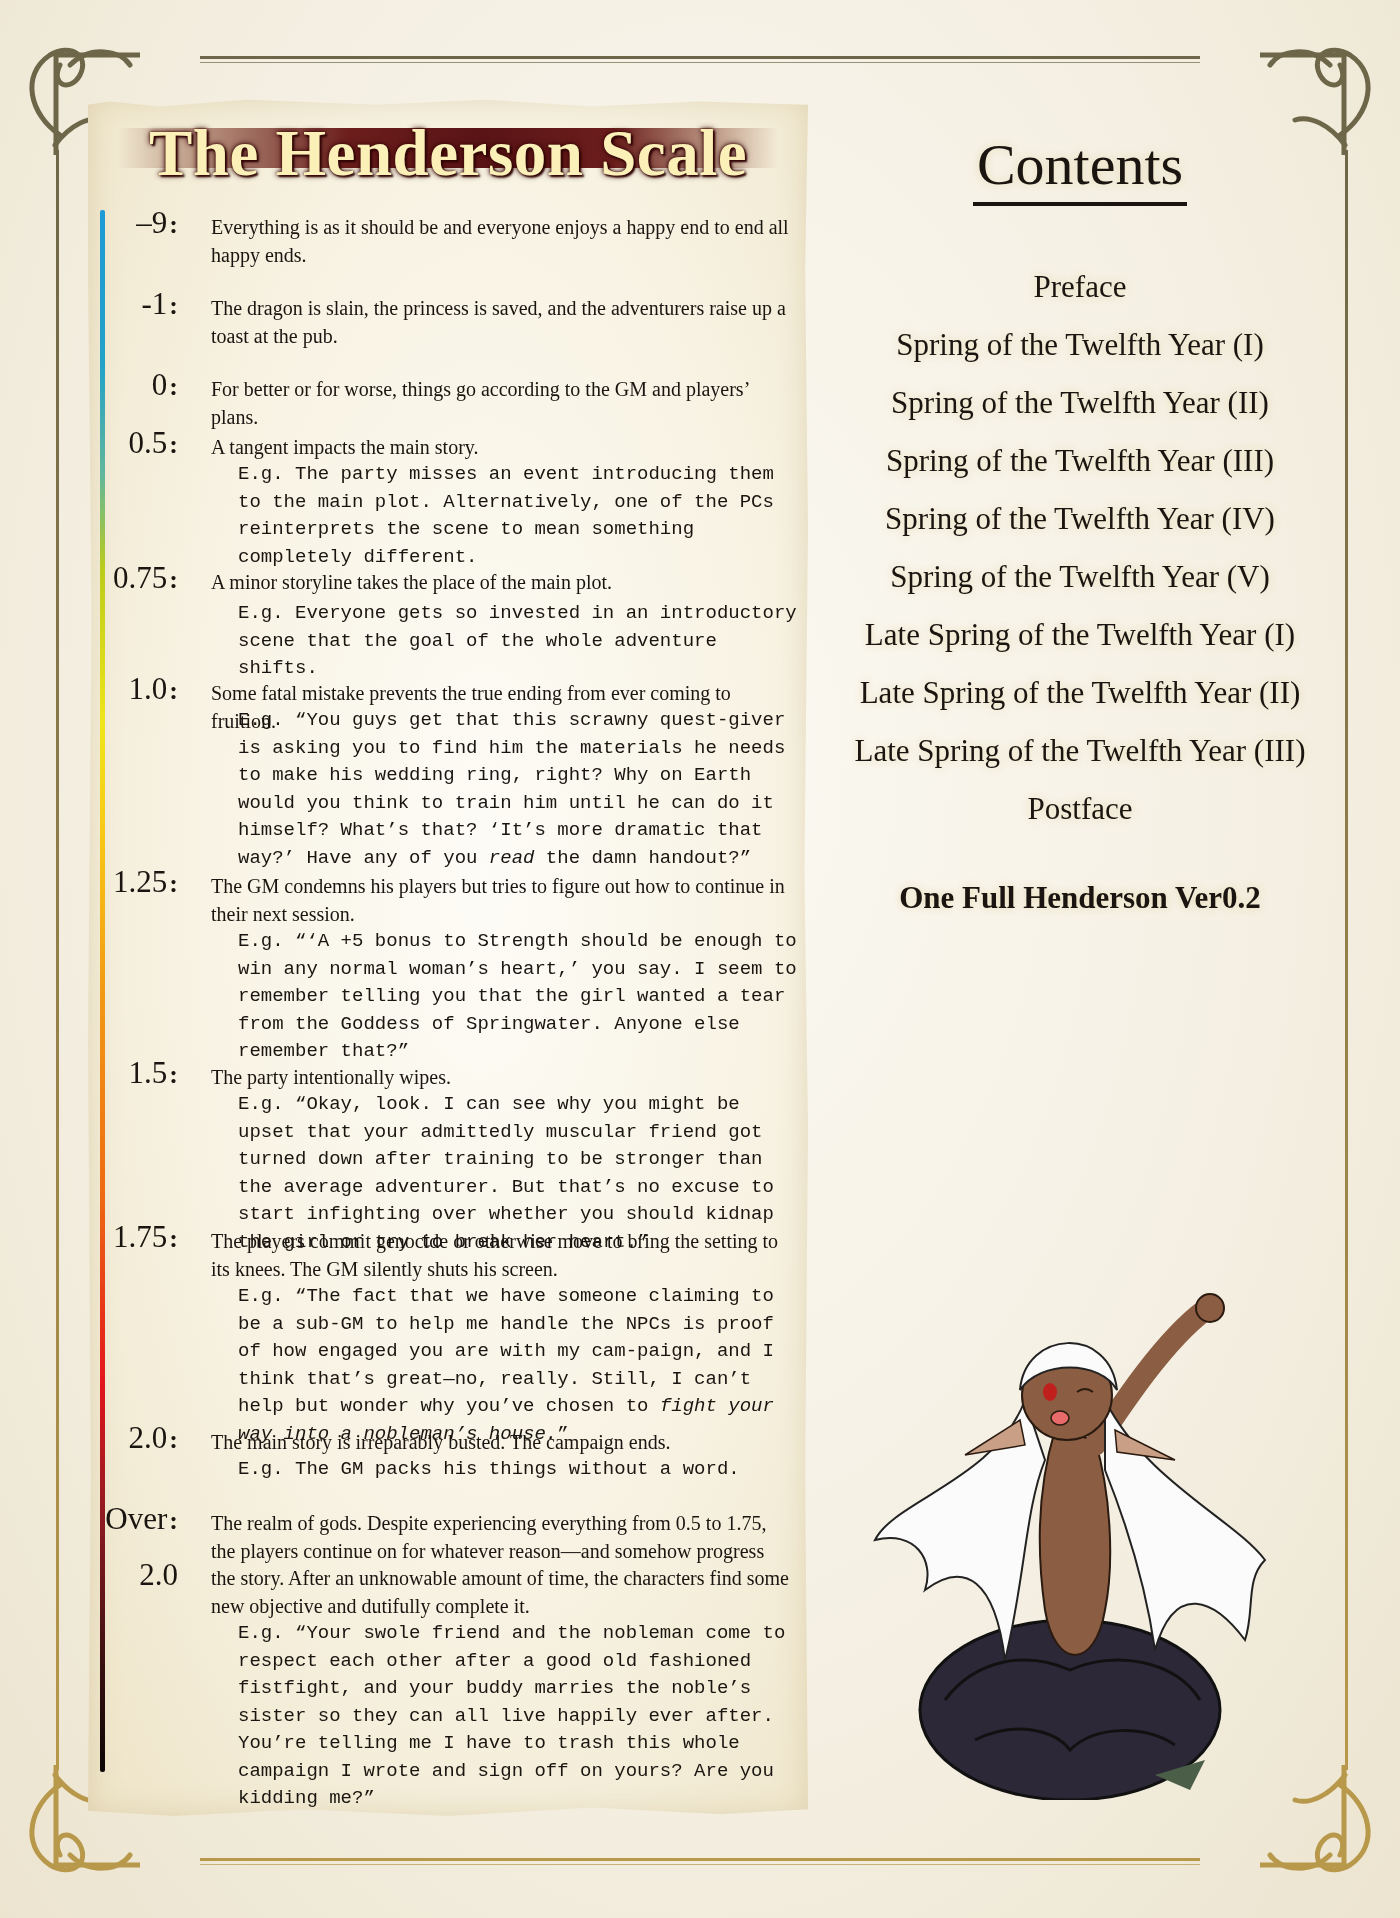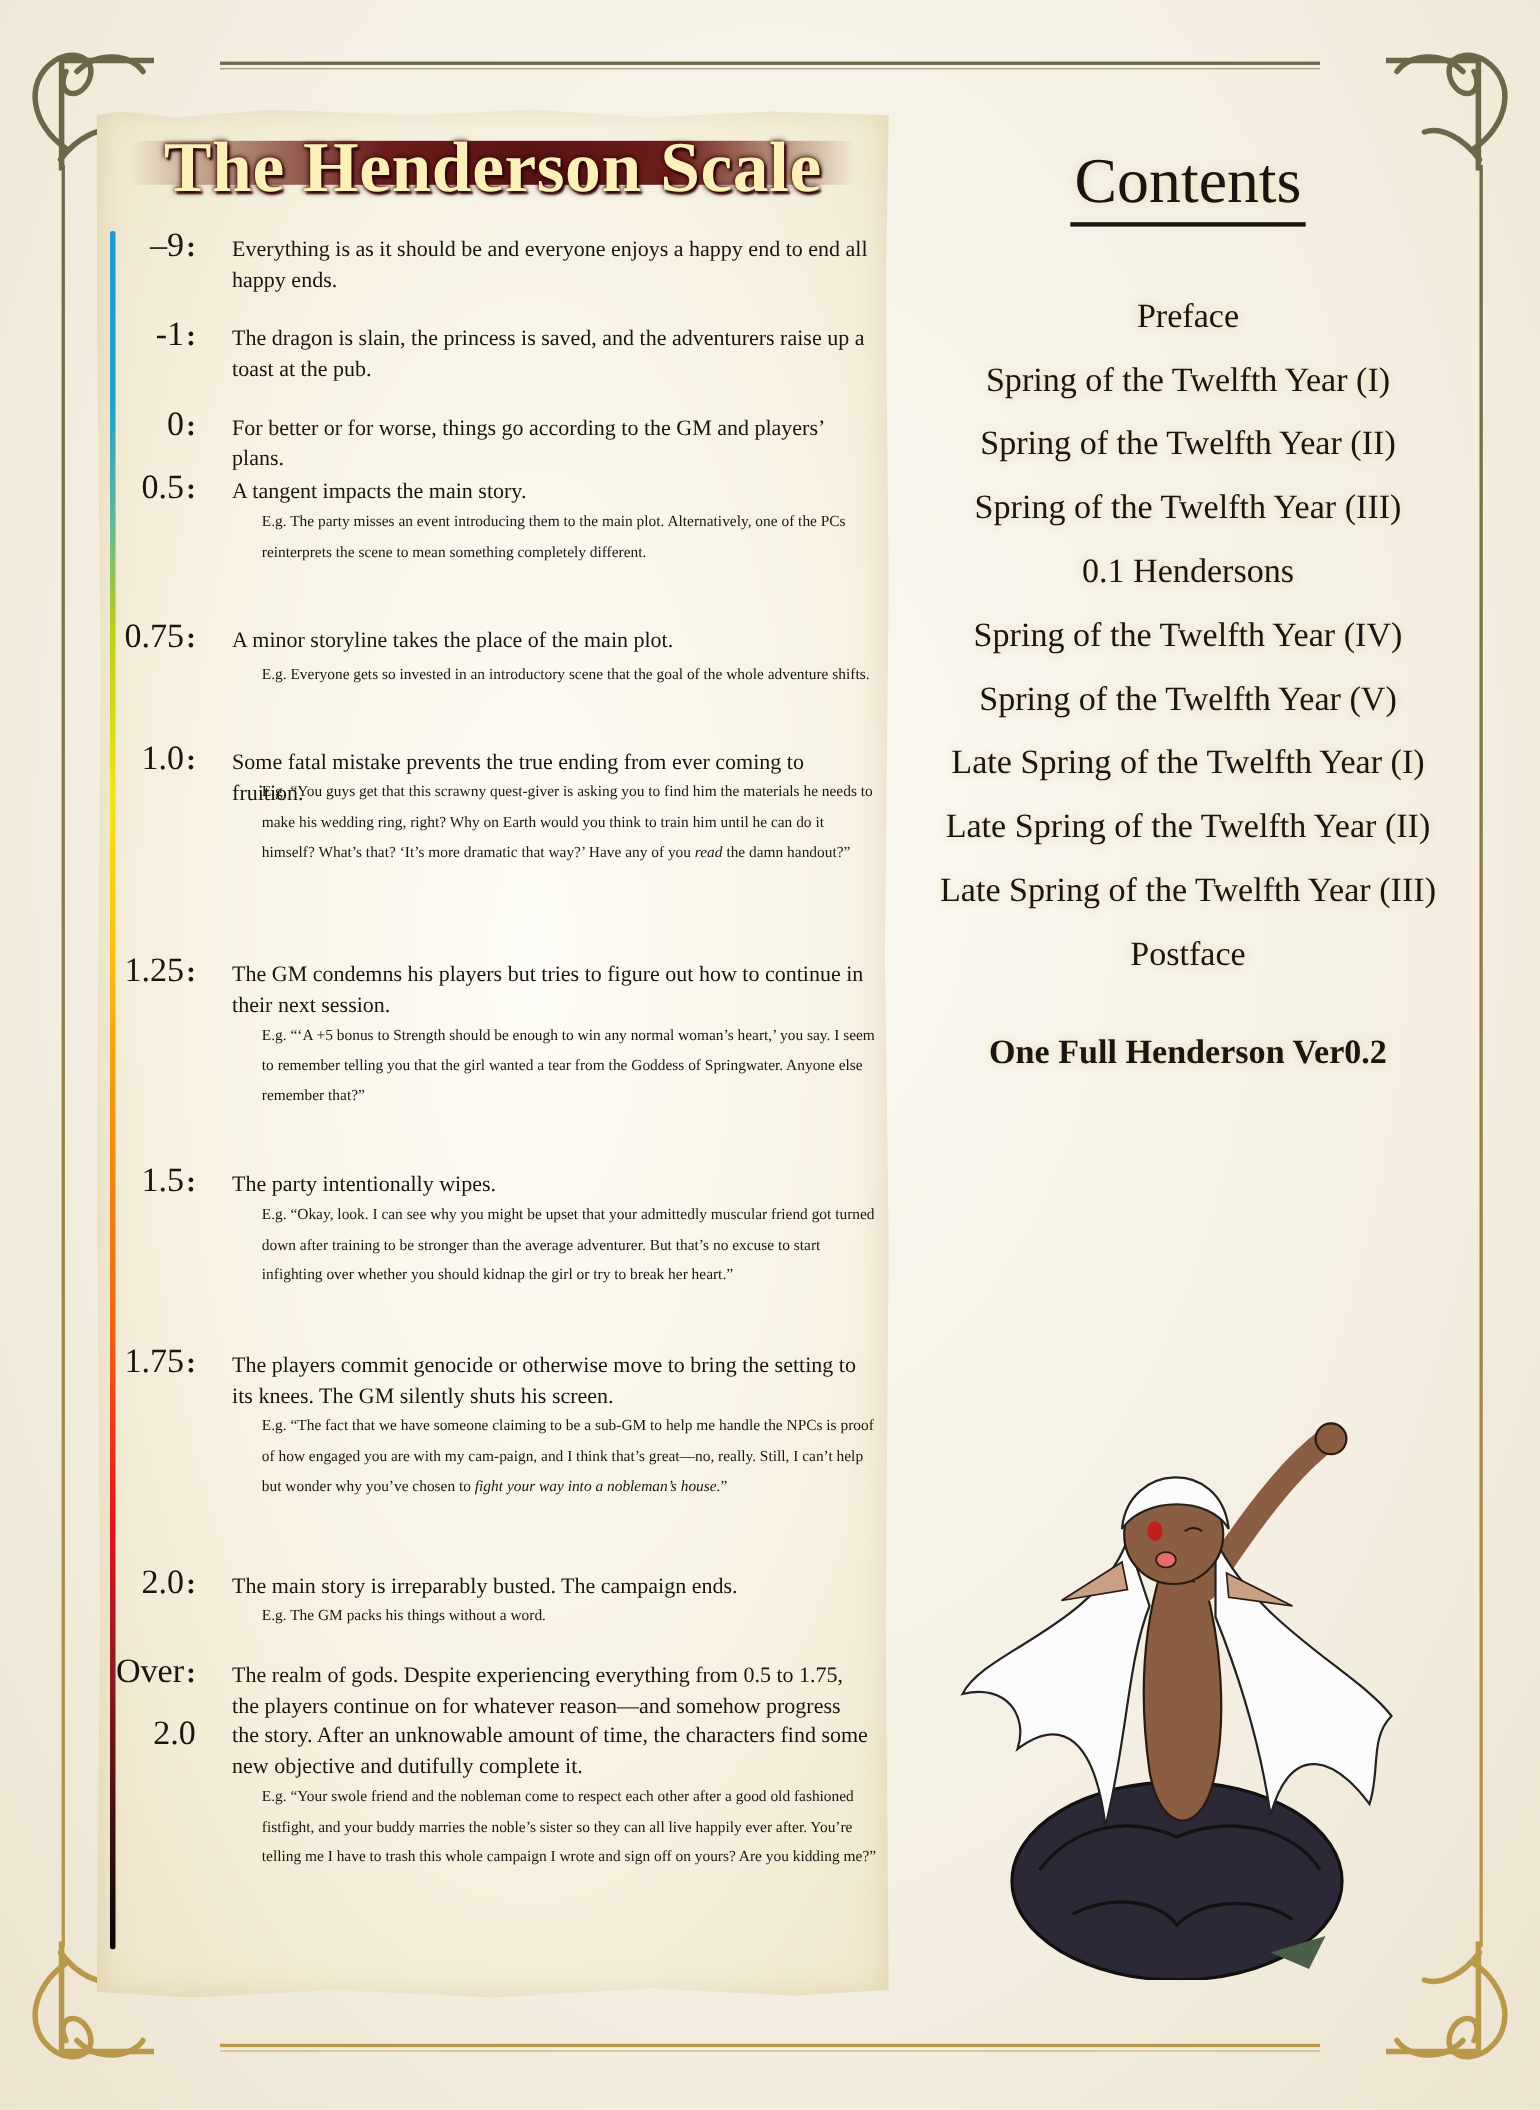--- a/index.html
+++ b/index.html
@@ -48,21 +48,21 @@
     position: absolute; right: 630px; top: -8px; text-align: right; white-space: nowrap;
     font-size: 31px; line-height: 34px;
   }
   .entry .level .colon { font-size: 26px; font-weight: bold; margin-left: 2px; }
   .entry .desc {
     position: absolute; left: 123px; width: 580px;
     font-size: 20px; line-height: 27.5px;
   }
   .entry .example {
     position: absolute; left: 150px; width: 560px;
-    font-size: 14px; line-height: 27.5px;
+    font-size: 19px; line-height: 27.5px; font-family: Liberation Mono, monospace;
   }
   .entry .level2 {
     position: absolute; right: 630px; text-align: right; font-size: 31px; line-height: 34px;
   }
   em { font-style: italic; }
 
   
   .contents {
     position: absolute; left: 820px; top: 130px; width: 520px; text-align: center;
   }
@@ -209,21 +209,20 @@
   </div>
 </div>
 
 <div class="contents">
   <div class="contents-title">Contents</div>
   <div class="toc">
     <div class="toc-item">Preface</div>
     <div class="toc-item">Spring of the Twelfth Year (I)</div>
     <div class="toc-item">Spring of the Twelfth Year (II)</div>
     <div class="toc-item">Spring of the Twelfth Year (III)</div>
-    <div class="toc-item">0.1 Hendersons</div>
     <div class="toc-item">Spring of the Twelfth Year (IV)</div>
     <div class="toc-item">Spring of the Twelfth Year (V)</div>
     <div class="toc-item">Late Spring of the Twelfth Year (I)</div>
     <div class="toc-item">Late Spring of the Twelfth Year (II)</div>
     <div class="toc-item">Late Spring of the Twelfth Year (III)</div>
     <div class="toc-item">Postface</div>
   </div>
   <div class="toc-extra toc-item">One Full Henderson Ver0.2</div>
 </div>
 

